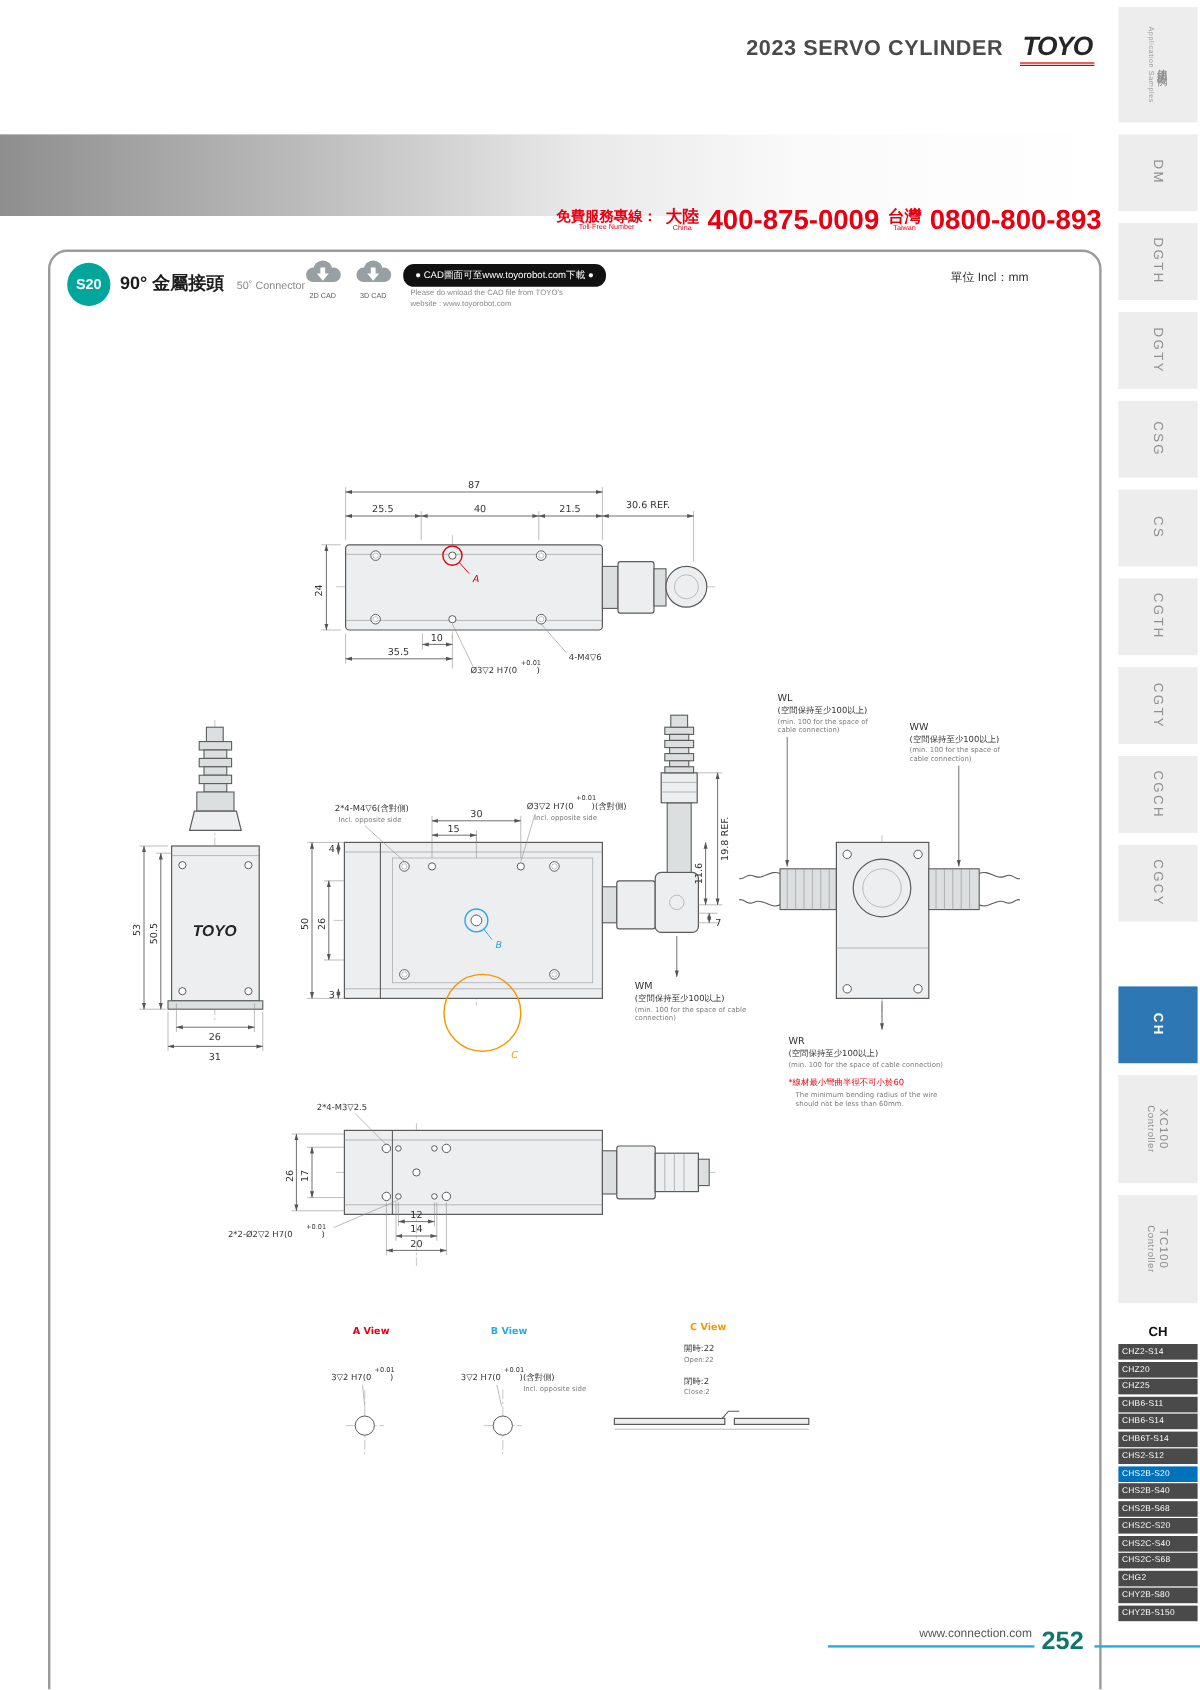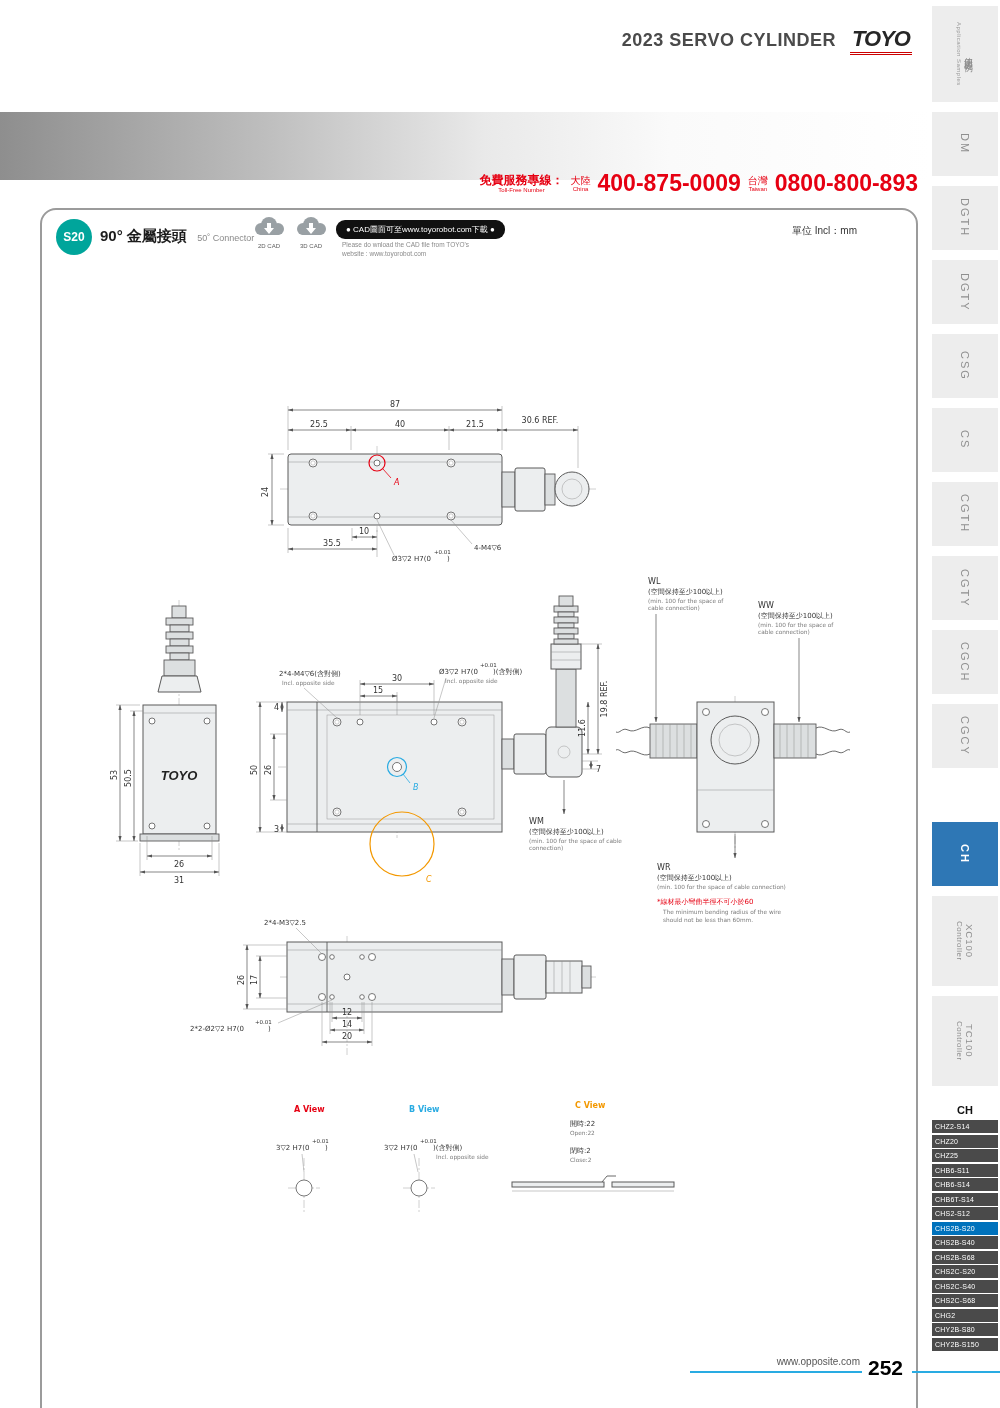--- a/index.html
+++ b/index.html
@@ -12,21 +12,21 @@
   .htitle { font-size:18px; font-weight:bold; color:#4a4a4a; letter-spacing:0.5px; }
   .logo { font-size:22px; font-weight:900; font-style:italic; color:#262626; letter-spacing:-1px; border-bottom:3px double #c00; padding:0 2px; }
 
   
   .gradbar { position:absolute; left:0; top:112px; width:930px; height:68px;
     background:linear-gradient(90deg,#8e8e8e 0%,#bdbdbd 28%,#e9e9e9 52%,#fafafa 72%,#ffffff 100%); }
   .tollfree { position:absolute; right:12px; top:22px; display:flex; align-items:center; gap:7px; color:#e60012;margin-top:36px; }
   .tfc { display:flex; flex-direction:column; align-items:center; line-height:1.1; }
   .tf-zh1 { font-size:12px; font-weight:bold; }
   .tf-en1 { font-size:6px; }
-  .tf-zh2 { font-size:10px; font-weight:normal; }
+  .tf-zh2 { font-size:14px; font-weight:bold; }
   .tf-en2 { font-size:6px; }
   .tf-num { font-size:23px; font-weight:bold; letter-spacing:0; }
 
   
   .mainbox { position:absolute; left:40px; top:208px; width:878px; height:1256px;
     border:2px solid #9b9b9b; border-radius:16px; background:#fff; }
   .tb-badge { position:absolute; left:14px; top:9px; width:36px; height:36px; border-radius:50%;
     background:#00a59b; color:#fff; font-size:12px; font-weight:bold; display:flex; align-items:center; justify-content:center; }
   .tb-title { position:absolute; left:58px; top:17px; white-space:nowrap; }
   .t-zh { font-size:15px; font-weight:bold; color:#1c1c1c; }
@@ -72,21 +72,21 @@
   
   .models { position:absolute; left:932px; top:1100px; width:66px; }
   .models-header { font-size:11px; font-weight:bold; color:#111; text-align:center; height:20px; line-height:20px; }
   .mrow { height:13px; line-height:13px; margin-bottom:1.5px; background:#4a4a4a; color:#fff;
     font-size:7px; padding-left:3px; letter-spacing:0.2px; }
   .mrow.active { background:#0072bc; }
 
   
   .furl { position:absolute; top:1356px; left:700px; width:160px; text-align:right; font-size:10px; color:#555; }
   .fline-a { position:absolute; top:1371px; left:690px; width:172px; height:2px; background:#29abe2; }
-  .fpage { position:absolute; top:1356px; left:868px; font-size:21px; font-weight:bold; color:#000000; }
+  .fpage { position:absolute; top:1356px; left:868px; font-size:21px; font-weight:bold; color:#0f766e; }
   .fline-b { position:absolute; top:1371px; left:912px; width:88px; height:2px; background:#29abe2; }
 </style>
 </head>
 <body>
 
 <div class="page">
 
   <div class="topbar">
     <span class="htitle">2023 SERVO CYLINDER</span>
     <span class="logo">TOYO</span>
@@ -568,18 +568,18 @@
     <div class="mrow">CHS2B-S40</div>
     <div class="mrow">CHS2B-S68</div>
     <div class="mrow">CHS2C-S20</div>
     <div class="mrow">CHS2C-S40</div>
     <div class="mrow">CHS2C-S68</div>
     <div class="mrow">CHG2</div>
     <div class="mrow">CHY2B-S80</div>
     <div class="mrow">CHY2B-S150</div>
   </div>
 
-  <span class="furl">www.opposite.com</span>
+  <span class="furl">www.connection.com</span>
   <div class="fline-a"></div>
   <span class="fpage">252</span>
   <div class="fline-b"></div>
 
 </div>
 
 </body></html>

